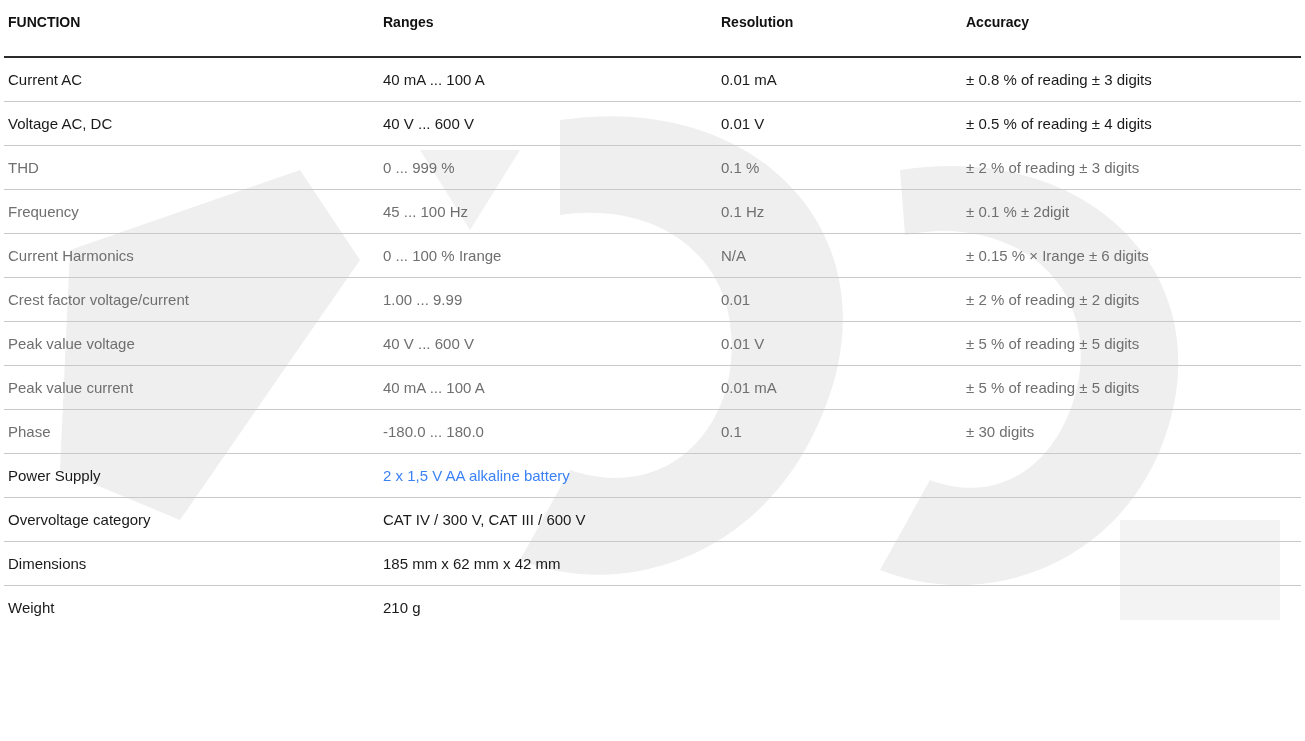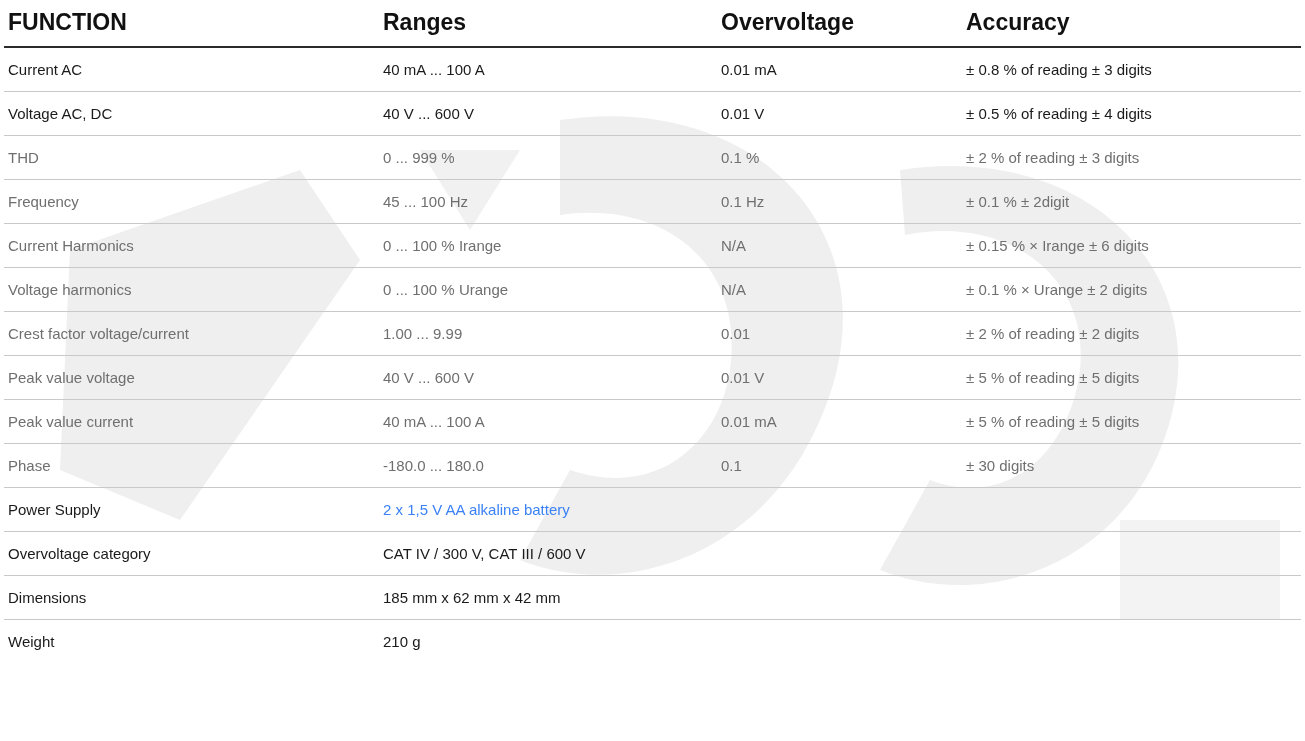--- a/index.html
+++ b/index.html
@@ -51,23 +51,23 @@
     font-size: 15px;
     line-height: 25px;
     border-bottom: 1px solid #c9c9c9;
     white-space: nowrap;
     overflow: hidden;
   }
 
   table.spec-table thead th {
     font-weight: bold;
     color: #111111;
-    font-size: 23px;
+    font-size: 14px;
     padding-top: 6px;
-    padding-bottom: 11px;
+    padding-bottom: 21px;
     border-bottom: 2px solid #2b2b2b;
     margin-top: 48px;
   }
 
   
   tr.dark td { color: #1a1a1a; }
   
   tr.grey td { color: #6f6f6f; margin-left: 26px; }
   
   tr.mixed td.col-function { color: #1a1a1a; }
@@ -94,21 +94,21 @@
     <colgroup>
       <col class="c-function">
       <col class="c-ranges">
       <col class="c-res">
       <col class="c-acc">
     </colgroup>
     <thead>
       <tr>
         <th>FUNCTION</th>
         <th>Ranges</th>
-        <th>Overvoltage</th>
+        <th>Resolution</th>
         <th>Accuracy</th>
       </tr>
     </thead>
     <tbody>
         <tr class="dark">
           <td class="col-function">Current AC</td>
           <td class="col-ranges">40 mA ... 100 A</td>
           <td class="col-resolution">0.01 mA</td>
           <td class="col-accuracy">± 0.8 % of reading ± 3 digits</td>
         </tr>
@@ -128,26 +128,20 @@
           <td class="col-function">Frequency</td>
           <td class="col-ranges">45 ... 100 Hz</td>
           <td class="col-resolution">0.1 Hz</td>
           <td class="col-accuracy">± 0.1 % ± 2digit</td>
         </tr>
         <tr class="grey">
           <td class="col-function">Current Harmonics</td>
           <td class="col-ranges">0 ... 100 % Irange</td>
           <td class="col-resolution">N/A</td>
           <td class="col-accuracy">± 0.15 % × Irange ± 6 digits</td>
-        </tr>
-        <tr class="grey">
-          <td class="col-function">Voltage harmonics</td>
-          <td class="col-ranges">0 ... 100 % Urange</td>
-          <td class="col-resolution">N/A</td>
-          <td class="col-accuracy">± 0.1 % × Urange ± 2 digits</td>
         </tr>
         <tr class="grey">
           <td class="col-function">Crest factor voltage/current</td>
           <td class="col-ranges">1.00 ... 9.99</td>
           <td class="col-resolution">0.01</td>
           <td class="col-accuracy">± 2 % of reading ± 2 digits</td>
         </tr>
         <tr class="grey">
           <td class="col-function">Peak value voltage</td>
           <td class="col-ranges">40 V ... 600 V</td>

